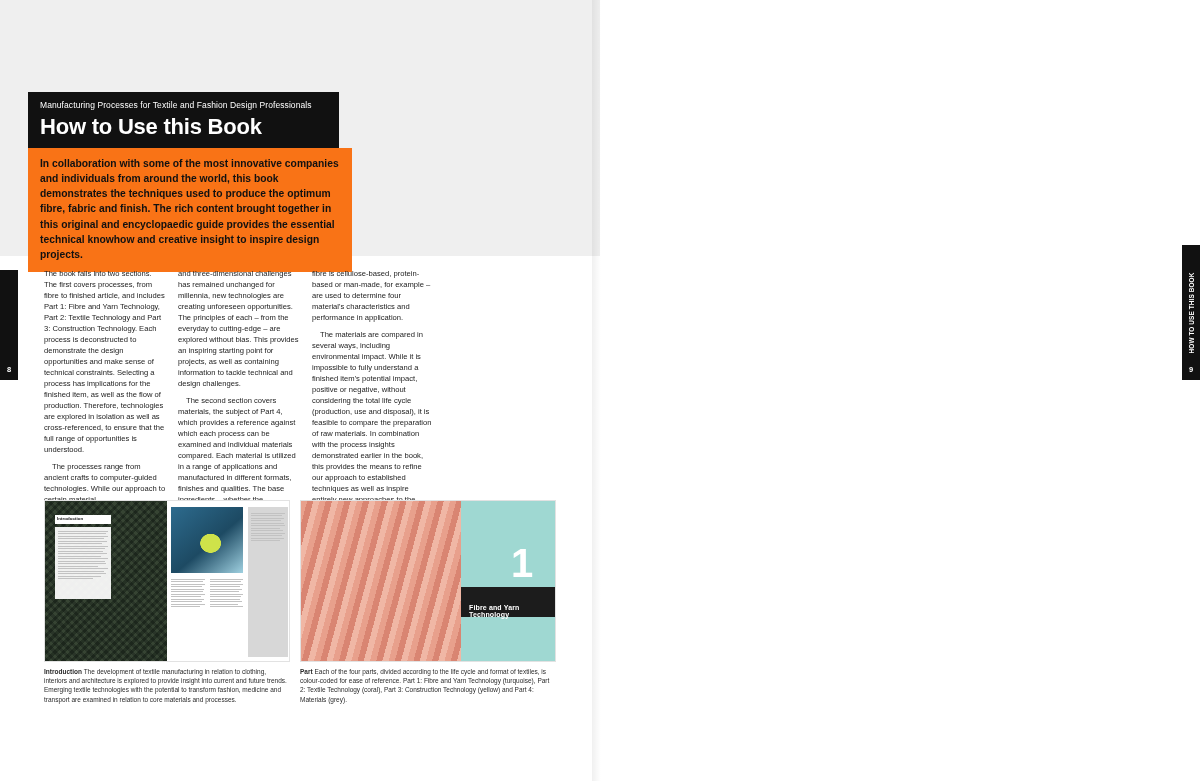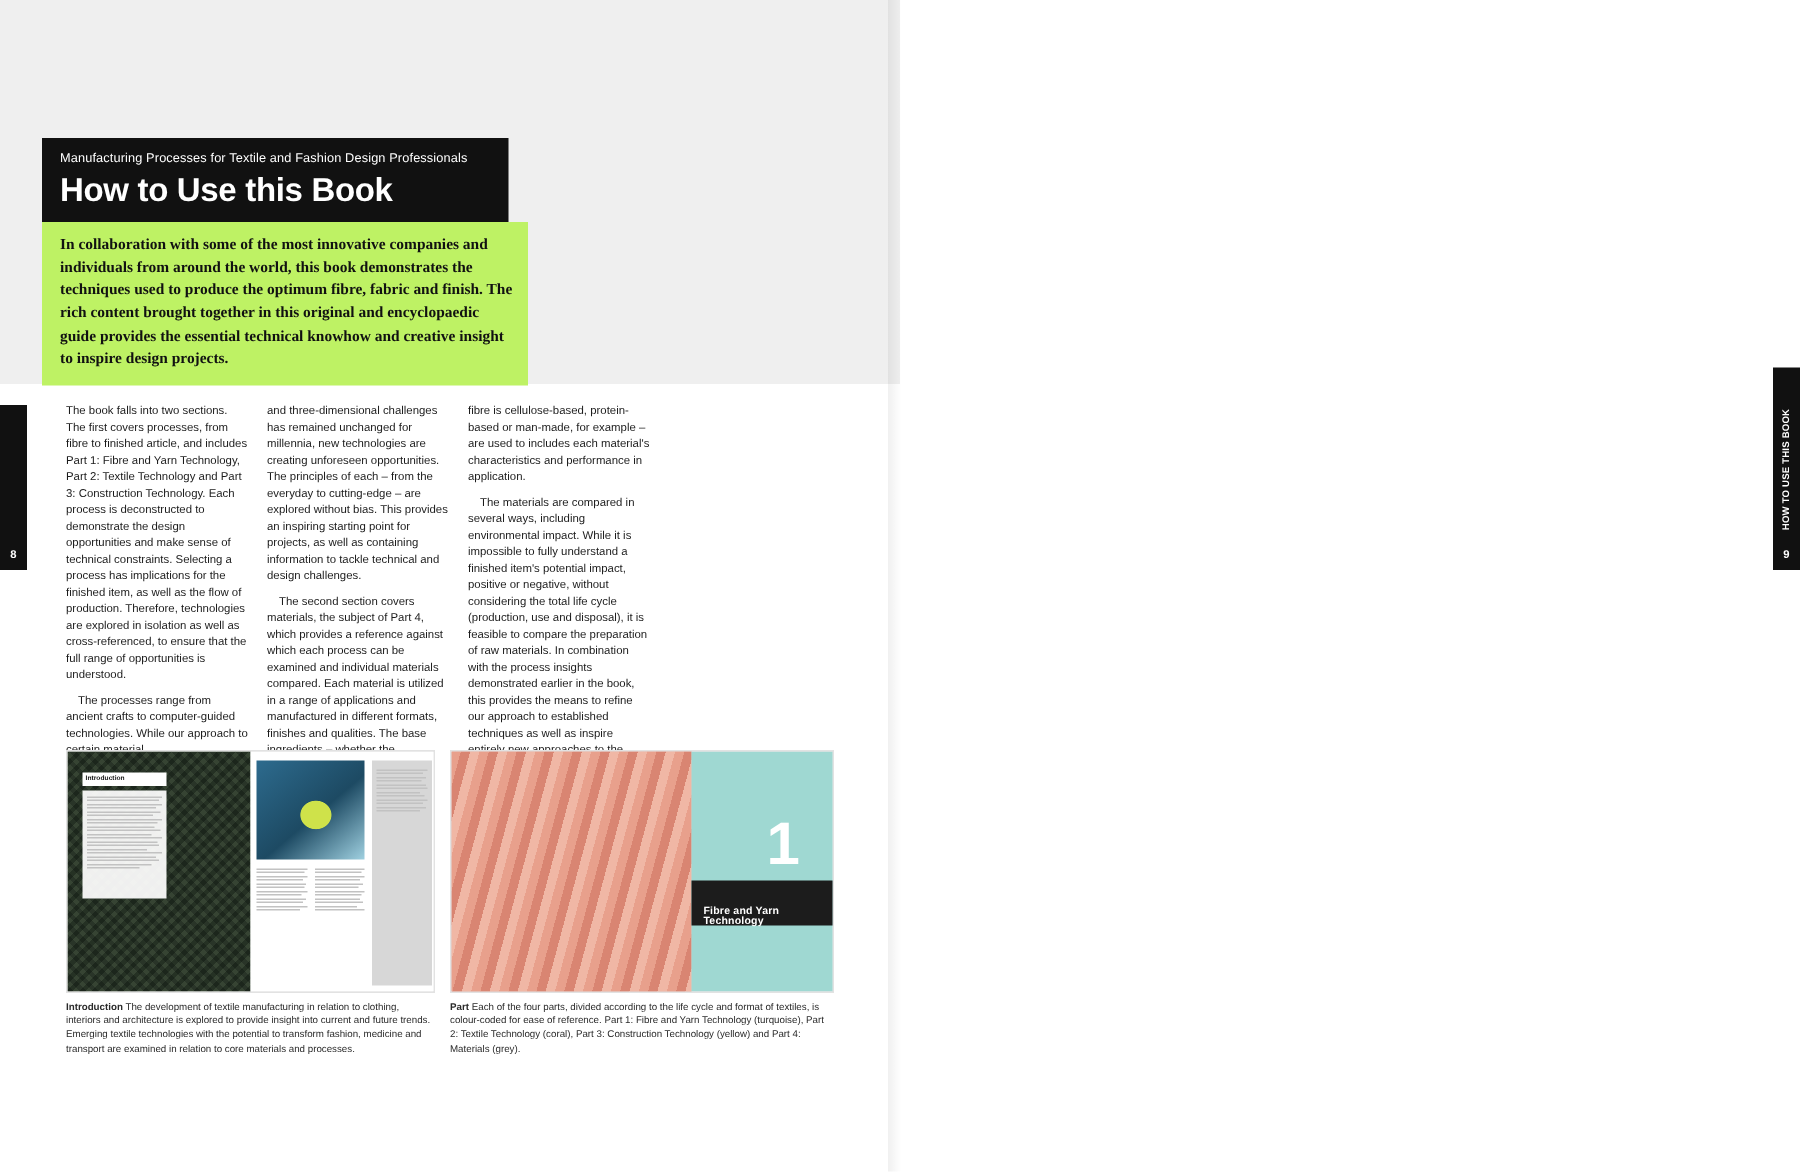--- a/index.html
+++ b/index.html
@@ -70,24 +70,23 @@
     font-weight: 700;
     letter-spacing: -0.01em;
     line-height: 1;
     margin: 0;
   }
   .intro-block {
     position: absolute;
     left: 28px; top: 148px;
     width: 324px;
     min-height: 104px;
-    background: #bef264;
+    background: #f97316;
     box-sizing: border-box;
     padding: 8px 10px 10px 12px;
-    font-family: Liberation Serif, serif;
   }
   .intro-text {
     font-size: 10.3px;
     font-weight: 700;
     line-height: 1.47;
     margin: 0;
     color: #111;
   }
 
   
@@ -272,21 +271,21 @@
     <div class="cols">
       <div class="col">
         <p>The book falls into two sections. The first covers processes, from fibre to finished article, and includes Part 1: Fibre and Yarn Technology, Part 2: Textile Technology and Part 3: Construction Technology. Each process is deconstructed to demonstrate the design opportunities and make sense of technical constraints. Selecting a process has implications for the finished item, as well as the flow of production. Therefore, technologies are explored in isolation as well as cross-referenced, to ensure that the full range of opportunities is understood.</p>
         <p class="ind">The processes range from ancient crafts to computer-guided technologies. While our approach to certain material</p>
       </div>
       <div class="col">
         <p>and three-dimensional challenges has remained unchanged for millennia, new technologies are creating unforeseen opportunities. The principles of each – from the everyday to cutting-edge – are explored without bias. This provides an inspiring starting point for projects, as well as containing information to tackle technical and design challenges.</p>
         <p class="ind">The second section covers materials, the subject of Part 4, which provides a reference against which each process can be examined and individual materials compared. Each material is utilized in a range of applications and manufactured in different formats, finishes and qualities. The base ingredients – whether the</p>
       </div>
       <div class="col">
-        <p>fibre is cellulose-based, protein-based or man-made, for example – are used to includes each material's characteristics and performance in application.</p>
+        <p>fibre is cellulose-based, protein-based or man-made, for example – are used to determine four material's characteristics and performance in application.</p>
         <p class="ind">The materials are compared in several ways, including environmental impact. While it is impossible to fully understand a finished item's potential impact, positive or negative, without considering the total life cycle (production, use and disposal), it is feasible to compare the preparation of raw materials. In combination with the process insights demonstrated earlier in the book, this provides the means to refine our approach to established techniques as well as inspire entirely new approaches to the technology of textiles.</p>
       </div>
     </div>
 
     <div class="fig-row">
 
       <div class="fig fig-intro">
         <div class="thumb">
           <div class="mini">
 

